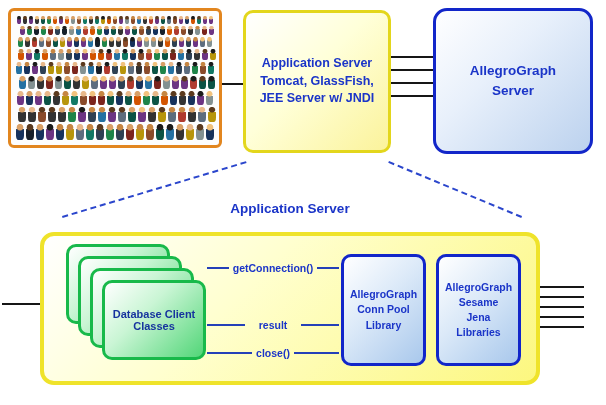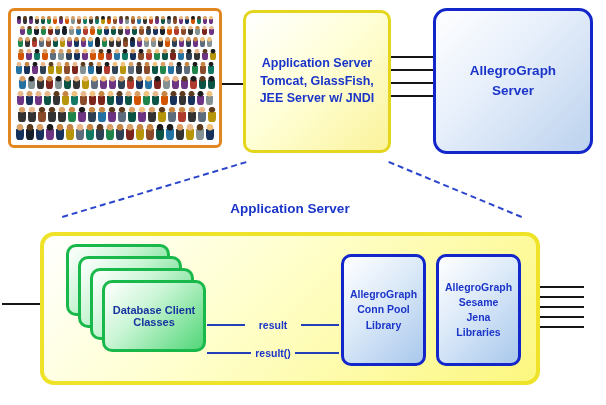--- a/index.html
+++ b/index.html
@@ -43,21 +43,21 @@
   .bottom-title {
     position:absolute; left:40px; top:201px; width:500px; text-align:center;
     font-size:13.5px; font-weight:bold; color:#1b35c8;
   }
   .big-box {
     position:absolute; left:40px; top:232px; width:500px; height:153px;
     border:4px solid #efe32a; border-radius:14px;
     background:linear-gradient(135deg,#ffffff 0%, #ffffcf 40%, #fcf77f 100%);
   }
   .card {
-    position:absolute; width:104px; height:72px;
+    position:absolute; width:104px; height:80px;
     border:3px solid #18b94a; border-radius:10px;
     background:linear-gradient(135deg,#ffffff 0%, #c9f5d4 40%, #52d678 100%);
   }
   .card-label {
     display:flex; align-items:center; justify-content:center;
     font-size:11px; font-weight:bold; color:#16339e; text-align:center; white-space:pre-line;
   }
   .call-row {
     position:absolute; left:207px; width:132px; height:14px;
     display:flex; align-items:center; gap:4px;
@@ -351,28 +351,33 @@
   <div class="big-box"></div>
 
   <div class="card" style="left:66px;  top:244px;"></div>
   <div class="card" style="left:78px;  top:256px;"></div>
   <div class="card" style="left:90px;  top:268px;"></div>
   <div class="card card-label" style="left:102px; top:280px;">
     <span>Database Client
 Classes</span>
   </div>
 
+  <div class="call-row" style="top:261px;">
+    <span class="call-line"></span>
+    <span class="call-label">getConnection()</span>
+    <span class="call-line"></span>
+  </div>
   <div class="call-row" style="top:318px;gap:14px;">
     <span class="call-line"></span>
     <span class="call-label">result</span>
     <span class="call-line"></span>
   </div>
   <div class="call-row" style="top:346px;">
     <span class="call-line"></span>
-    <span class="call-label">result()</span>
+    <span class="call-label">close()</span>
     <span class="call-line"></span>
   </div>
 
   <div class="lib-box" style="left:341px;">
     <span>AllegroGraph
 Conn Pool
 Library</span>
   </div>
   <div class="lib-box" style="left:436px;">
     <span>AllegroGraph

